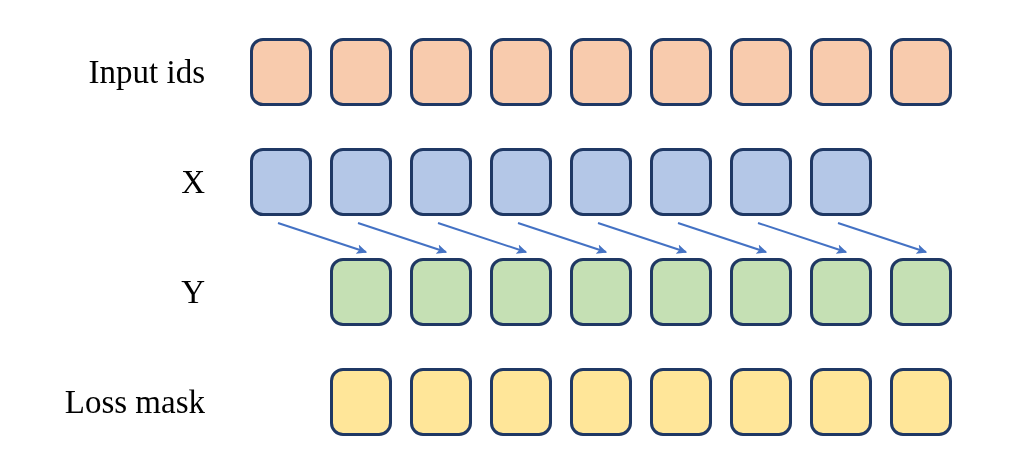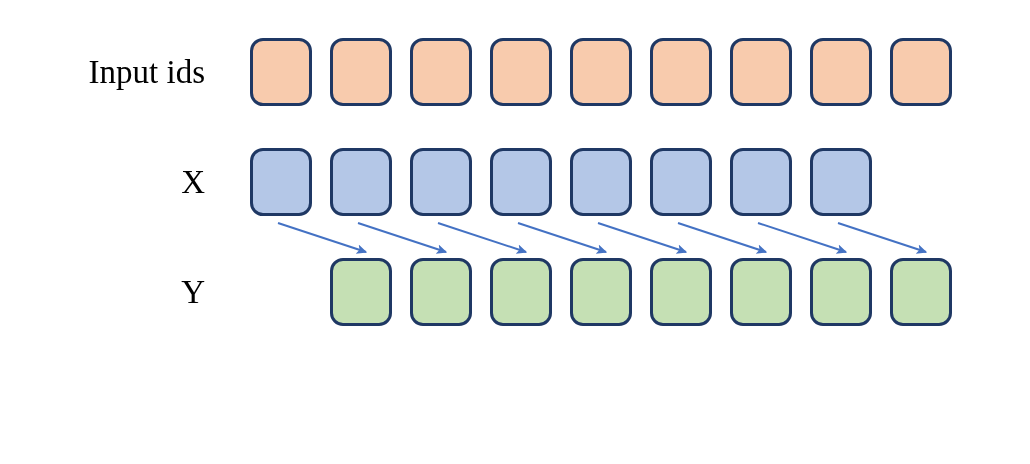--- a/index.html
+++ b/index.html
@@ -100,20 +100,33 @@
         <div class="cell" style="left: 80px; width: 62px; height: 68px; background: rgb(197, 224, 180); border-color: rgb(31, 56, 100); border-width: 3px; border-radius: 13px;"></div>
         <div class="cell" style="left: 160px; width: 62px; height: 68px; background: rgb(197, 224, 180); border-color: rgb(31, 56, 100); border-width: 3px; border-radius: 13px;"></div>
         <div class="cell" style="left: 240px; width: 62px; height: 68px; background: rgb(197, 224, 180); border-color: rgb(31, 56, 100); border-width: 3px; border-radius: 13px;"></div>
         <div class="cell" style="left: 320px; width: 62px; height: 68px; background: rgb(197, 224, 180); border-color: rgb(31, 56, 100); border-width: 3px; border-radius: 13px;"></div>
         <div class="cell" style="left: 400px; width: 62px; height: 68px; background: rgb(197, 224, 180); border-color: rgb(31, 56, 100); border-width: 3px; border-radius: 13px;"></div>
         <div class="cell" style="left: 480px; width: 62px; height: 68px; background: rgb(197, 224, 180); border-color: rgb(31, 56, 100); border-width: 3px; border-radius: 13px;"></div>
         <div class="cell" style="left: 560px; width: 62px; height: 68px; background: rgb(197, 224, 180); border-color: rgb(31, 56, 100); border-width: 3px; border-radius: 13px;"></div>
       </div>
   </div>
 
+  <div class="row" id="row-loss-mask" style="top: 368px;">
+    <div class="row-label">Loss mask</div>
+    <div class="cells" style="left: 330px; width: 622px;">
+        <div class="cell" style="left: 0px; width: 62px; height: 68px; background: rgb(255, 230, 153); border-color: rgb(31, 56, 100); border-width: 3px; border-radius: 13px;"></div>
+        <div class="cell" style="left: 80px; width: 62px; height: 68px; background: rgb(255, 230, 153); border-color: rgb(31, 56, 100); border-width: 3px; border-radius: 13px;"></div>
+        <div class="cell" style="left: 160px; width: 62px; height: 68px; background: rgb(255, 230, 153); border-color: rgb(31, 56, 100); border-width: 3px; border-radius: 13px;"></div>
+        <div class="cell" style="left: 240px; width: 62px; height: 68px; background: rgb(255, 230, 153); border-color: rgb(31, 56, 100); border-width: 3px; border-radius: 13px;"></div>
+        <div class="cell" style="left: 320px; width: 62px; height: 68px; background: rgb(255, 230, 153); border-color: rgb(31, 56, 100); border-width: 3px; border-radius: 13px;"></div>
+        <div class="cell" style="left: 400px; width: 62px; height: 68px; background: rgb(255, 230, 153); border-color: rgb(31, 56, 100); border-width: 3px; border-radius: 13px;"></div>
+        <div class="cell" style="left: 480px; width: 62px; height: 68px; background: rgb(255, 230, 153); border-color: rgb(31, 56, 100); border-width: 3px; border-radius: 13px;"></div>
+        <div class="cell" style="left: 560px; width: 62px; height: 68px; background: rgb(255, 230, 153); border-color: rgb(31, 56, 100); border-width: 3px; border-radius: 13px;"></div>
+      </div>
+  </div>
 
   <svg class="arrow-layer" id="arrow-layer" width="1030" height="464" viewBox="0 0 1030 464">
       <defs>
         <marker id="arrowhead" markerWidth="5.5" markerHeight="5.5" refX="4.6" refY="2.4" orient="auto" markerUnits="strokeWidth">
           <path d="M0,0 L5.2,2.4 L0,4.8 L1.2,2.4 Z" fill="#4472C4"></path>
         </marker>
       </defs>
       <line x1="278" y1="223" x2="366" y2="252" stroke="#4472C4" stroke-width="2" marker-end="url(#arrowhead)"></line>
       <line x1="358" y1="223" x2="446" y2="252" stroke="#4472C4" stroke-width="2" marker-end="url(#arrowhead)"></line>
       <line x1="438" y1="223" x2="526" y2="252" stroke="#4472C4" stroke-width="2" marker-end="url(#arrowhead)"></line>

